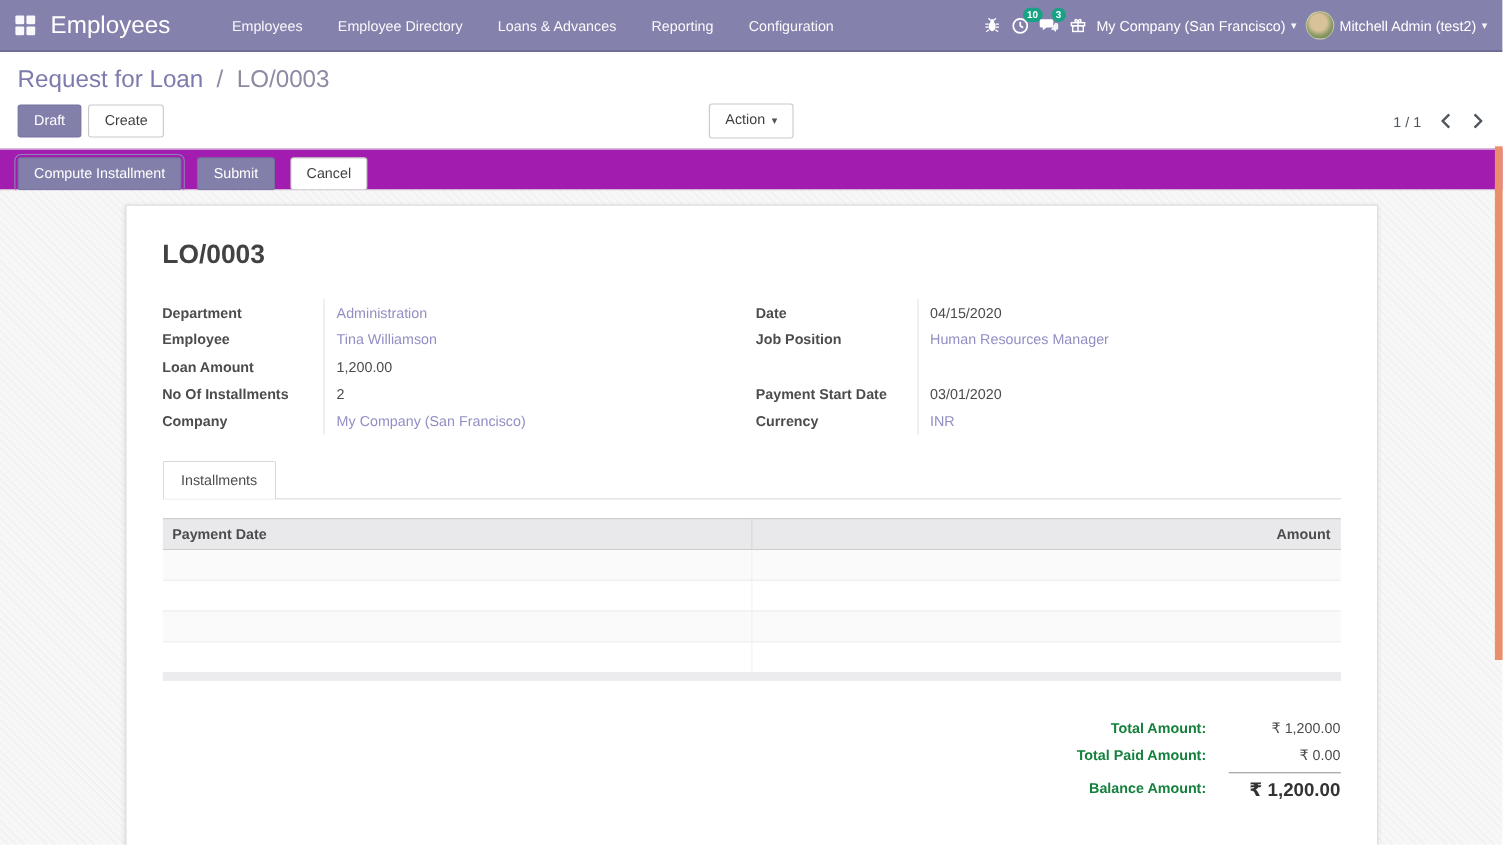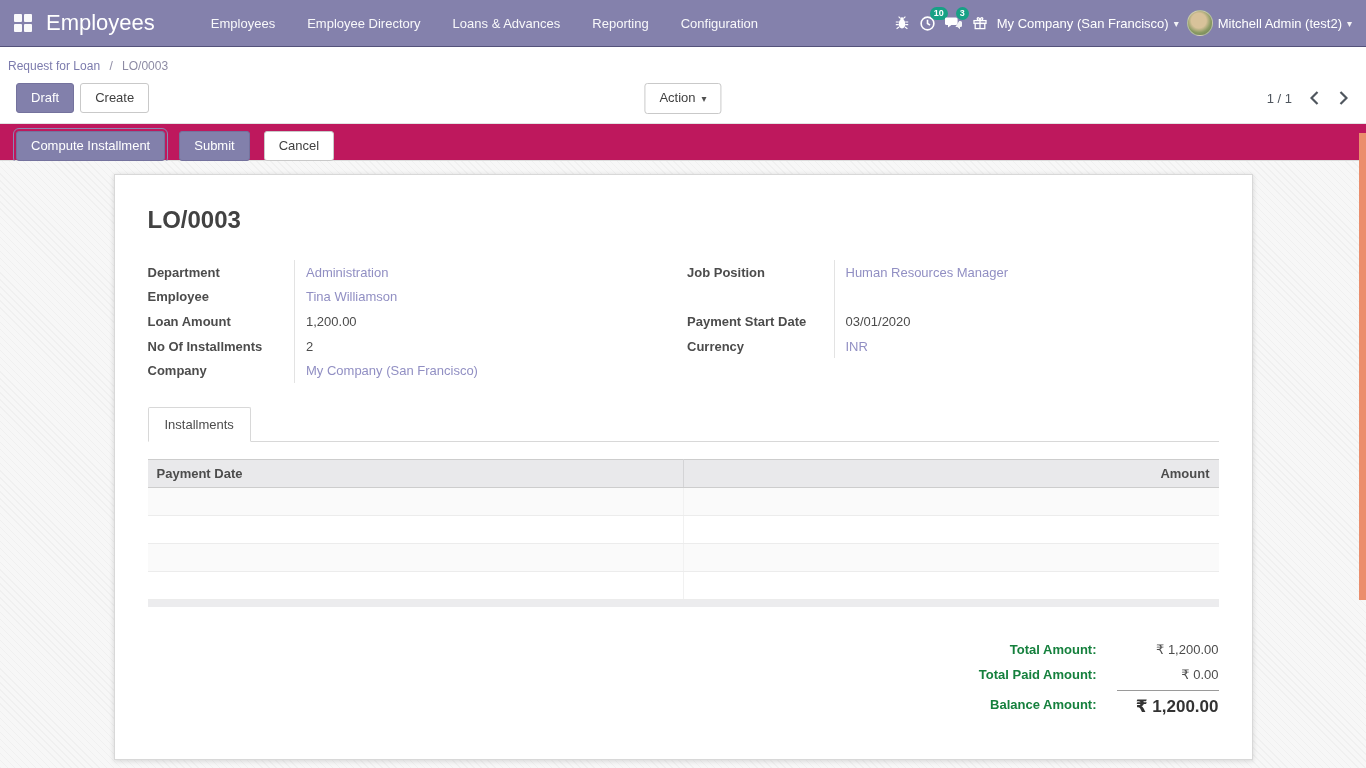--- a/index.html
+++ b/index.html
@@ -30,42 +30,42 @@
   }
   .nav-drop { display:flex; align-items:center; gap:5px; cursor:pointer; }
   .caret { font-size:10px; opacity:.9; }
   .avatar {
     width:26px; height:26px; border-radius:50%;
     background:radial-gradient(circle at 45% 40%, #d8c29a 0 38%, #8a9a63 62%, #5d7050 100%);
     border:1px solid rgba(255,255,255,.4);
   }
 
   
-  .breadcrumb-row { padding:12px 8px 2px; font-size:12px; flex:0 0 auto; }
+  .breadcrumb-row { padding:12px 16px 2px; font-size:22px; flex:0 0 auto; }
   .bc-parent { color:#7c7bad; cursor:pointer; }
   .bc-sep { color:#8d8ba4; margin:0 6px; }
   .bc-current { color:#8d8ba4; }
 
   
   .control-row { display:flex; align-items:center; padding:8px 16px 10px; position:relative; flex:0 0 auto; }
   .btn {
     font-size:13px; padding:6px 14px; border-radius:3px; cursor:pointer;
     border:1px solid #c9c9c9; background:#fff; color:#3f3f3f;
     font-family:inherit; line-height:16px;
   }
   .btn-primary { background:#8280ab; border-color:#74729d; color:#fff; }
   .btn + .btn { margin-left:6px; }
   .action-wrap { position:absolute; left:50%; transform:translateX(-50%); }
   .action-wrap .caret { color:#3f3f3f; margin-left:6px; }
   .pager { margin-left:auto; display:flex; align-items:center; gap:16px; color:#4f565e; font-size:13px; }
   .pager-btn { background:none; border:none; padding:2px; cursor:pointer; display:flex; }
 
   
   .statusbar {
-    flex:0 0 38px; height:38px; background:#be185d;
+    flex:0 0 38px; height:38px; background:#a21caf;
     border-top:1px solid #e3e3e3; border-bottom:1px solid #dcdcdc;
     display:flex; align-items:center; padding:8px 12px 0 16px;
   }
   .sb-buttons { display:flex; align-items:center; }
   .sb-buttons .btn { margin-right:8px; }
   .btn-focusring { outline:1px solid #8a88b2; outline-offset:2px; }
   .sb-states { margin-left:auto; display:flex; align-items:center; height:36px; }
   .step { font-size:13px; font-weight:bold; color:#babac1; padding:0 17px; line-height:36px; cursor:pointer; }
   .step.active { background:#d7d9dc; color:#53527e; position:relative; margin-right:12px; }
   .step.active::after {
@@ -252,20 +252,24 @@
           <tr>
             <td class="flabel">Company</td>
             <td class="fvalue link">My Company (San Francisco)</td>
           </tr>
         </tbody>
           </table>
       </div>
       <div class="group-col right-col">
         <table>
           <tbody>
+              <tr>
+            <td class="flabel">Date</td>
+            <td class="fvalue">04/15/2020</td>
+          </tr>
           <tr>
             <td class="flabel">Job Position</td>
             <td class="fvalue link">Human Resources Manager</td>
           </tr>
           <tr>
             <td class="flabel"></td>
             <td class="fvalue"></td>
           </tr>
           <tr>
             <td class="flabel">Payment Start Date</td>

